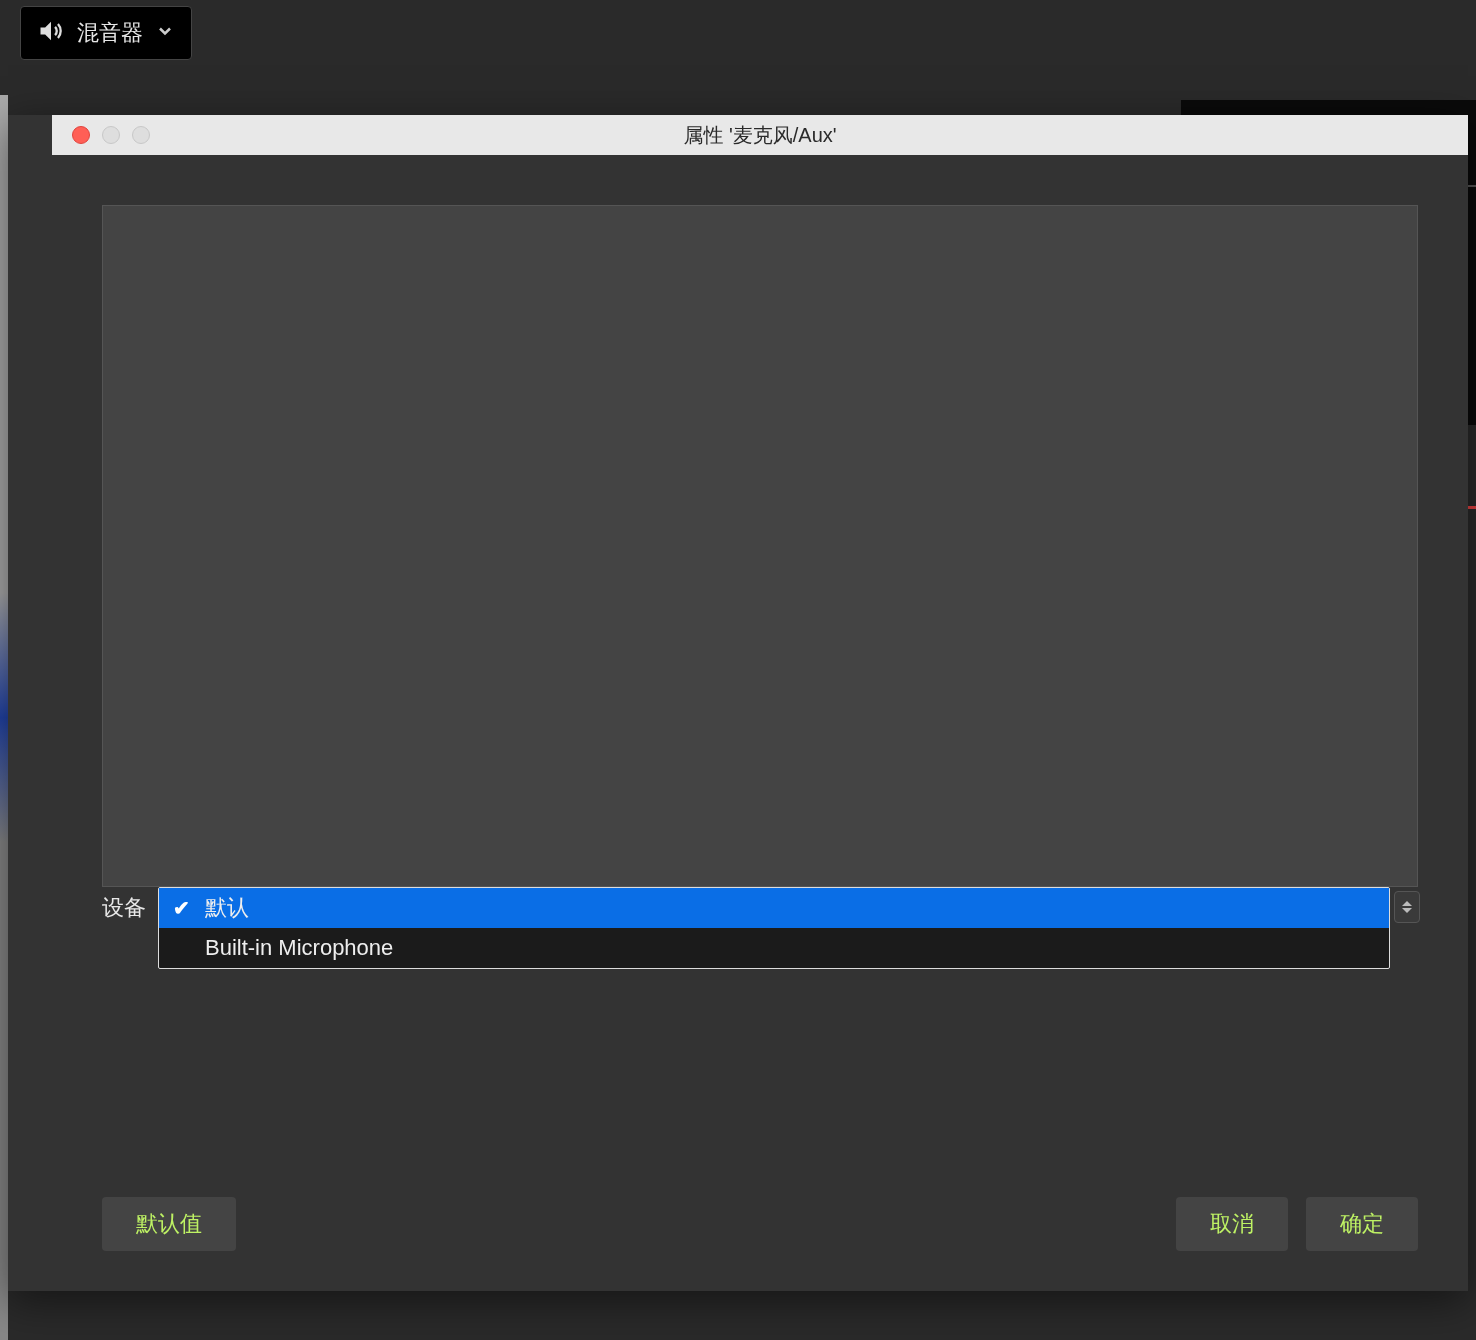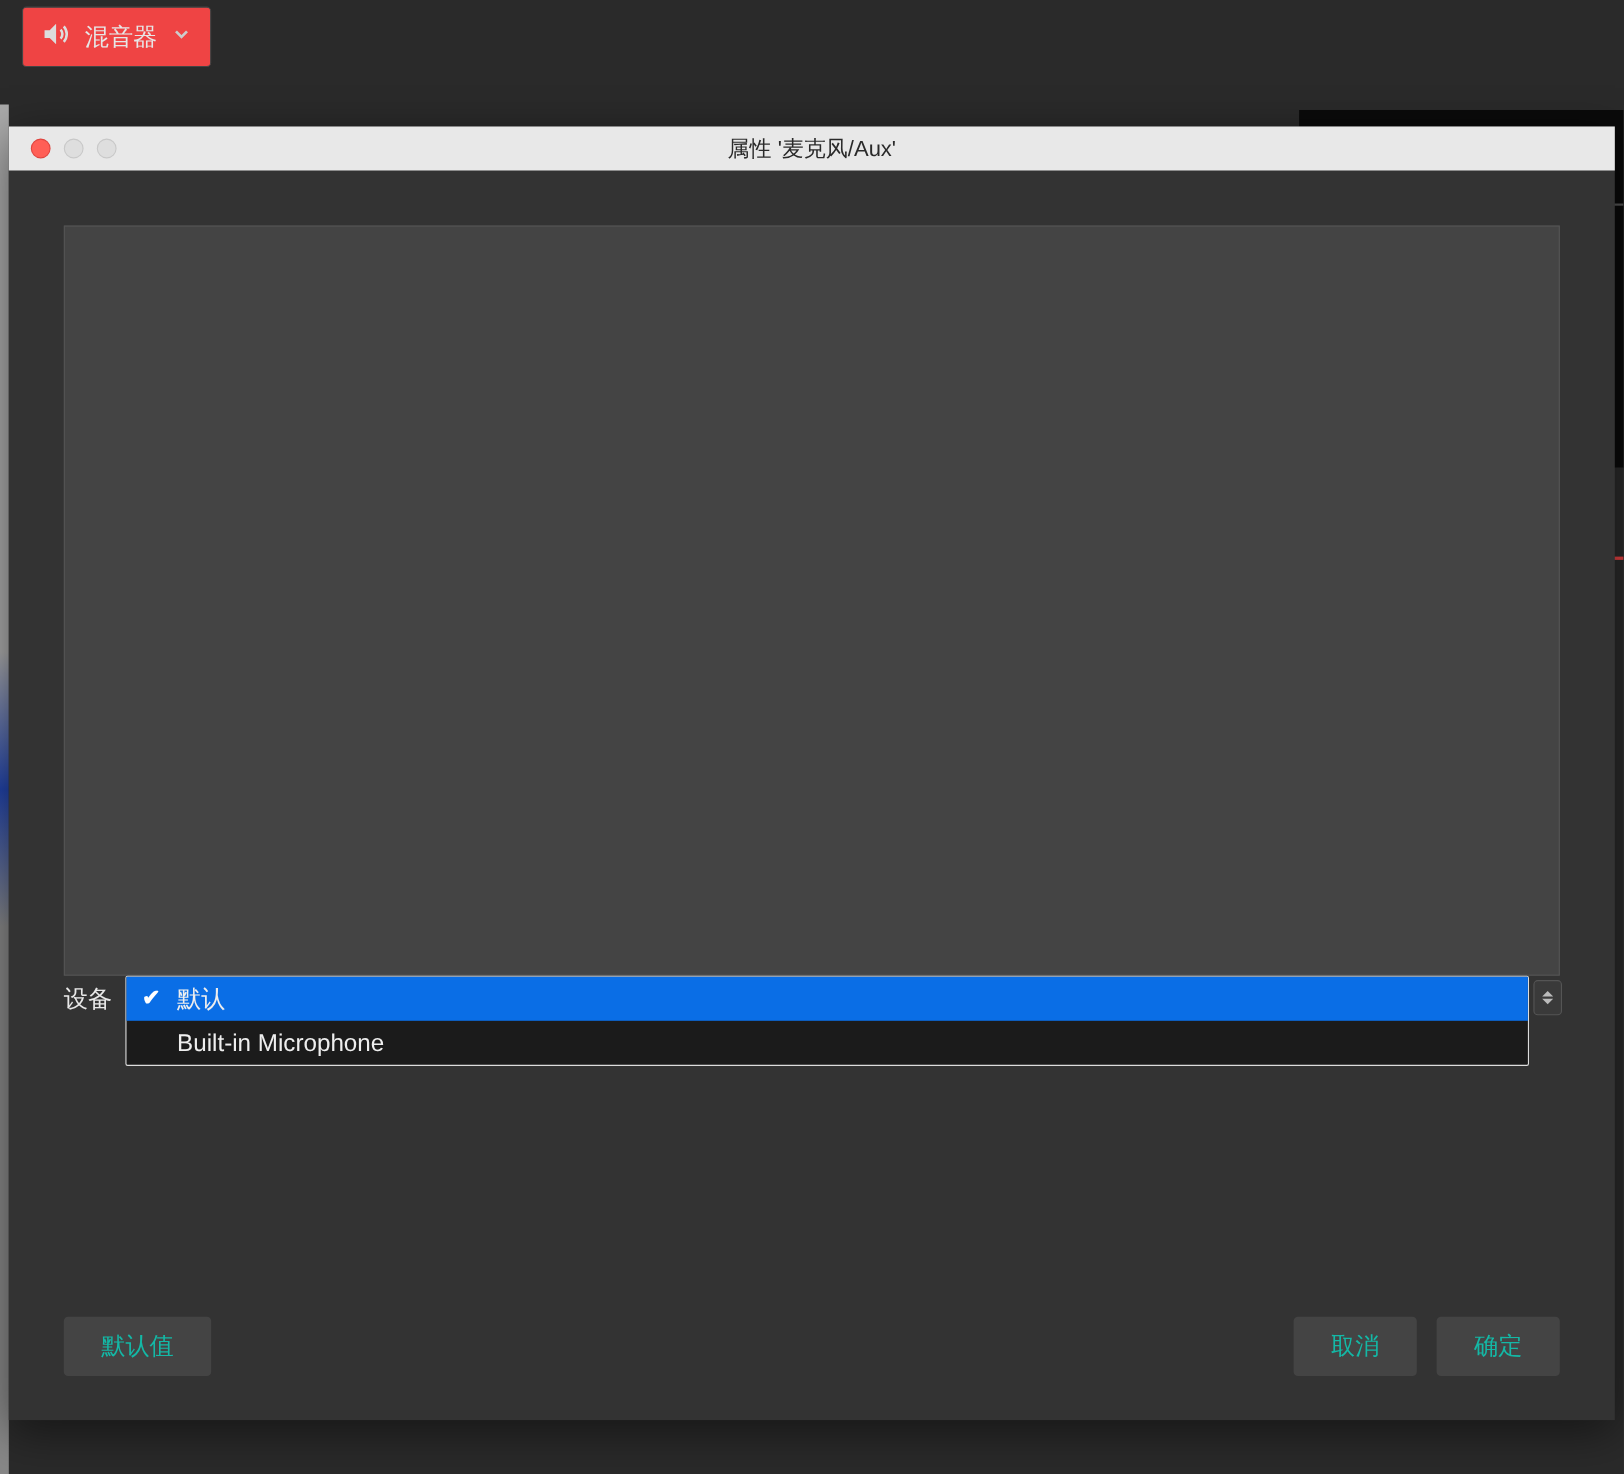--- a/index.html
+++ b/index.html
@@ -18,21 +18,21 @@
     
     
     .top-toolbar {
       height: 95px;
       background: #2a2a2a;
       display: flex;
       align-items: flex-start;
       padding: 6px 20px;
     }
     .mixer-dropdown {
-      background: #ef4444;
+      background: #000000;
       border: 1px solid #444;
       border-radius: 4px;
       padding: 10px 16px;
       display: flex;
       align-items: center;
       gap: 12px;
       cursor: pointer;
     }
     .mixer-icon {
       width: 28px;
@@ -90,20 +90,21 @@
       position: absolute;
       left: 8px;
       top: 115px;
       width: 1460px;
       height: 1176px;
       background: #333333;
       border-radius: 0;
       box-shadow: 0 10px 40px rgba(0,0,0,0.5);
       display: flex;
       flex-direction: column;
+      padding-left: 44px;
     }
     .titlebar {
       height: 40px;
       background: #e8e8e8;
       border-radius: 0;
       display: flex;
       align-items: center;
       position: relative;
     }
     .traffic-lights {
@@ -217,21 +218,21 @@
     
     .dialog-footer {
       display: flex;
       padding: 0 50px 40px 50px;
       gap: 18px;
     }
     .footer-spacer { flex: 1; }
     .btn {
       background: #444;
       border: none;
-      color: #14b8a6;
+      color: #bef264;
       font-size: 22px;
       padding: 12px 34px;
       border-radius: 4px;
       cursor: pointer;
     }
   </style>
 </head>
 <body>
 
 <div class="top-toolbar">

